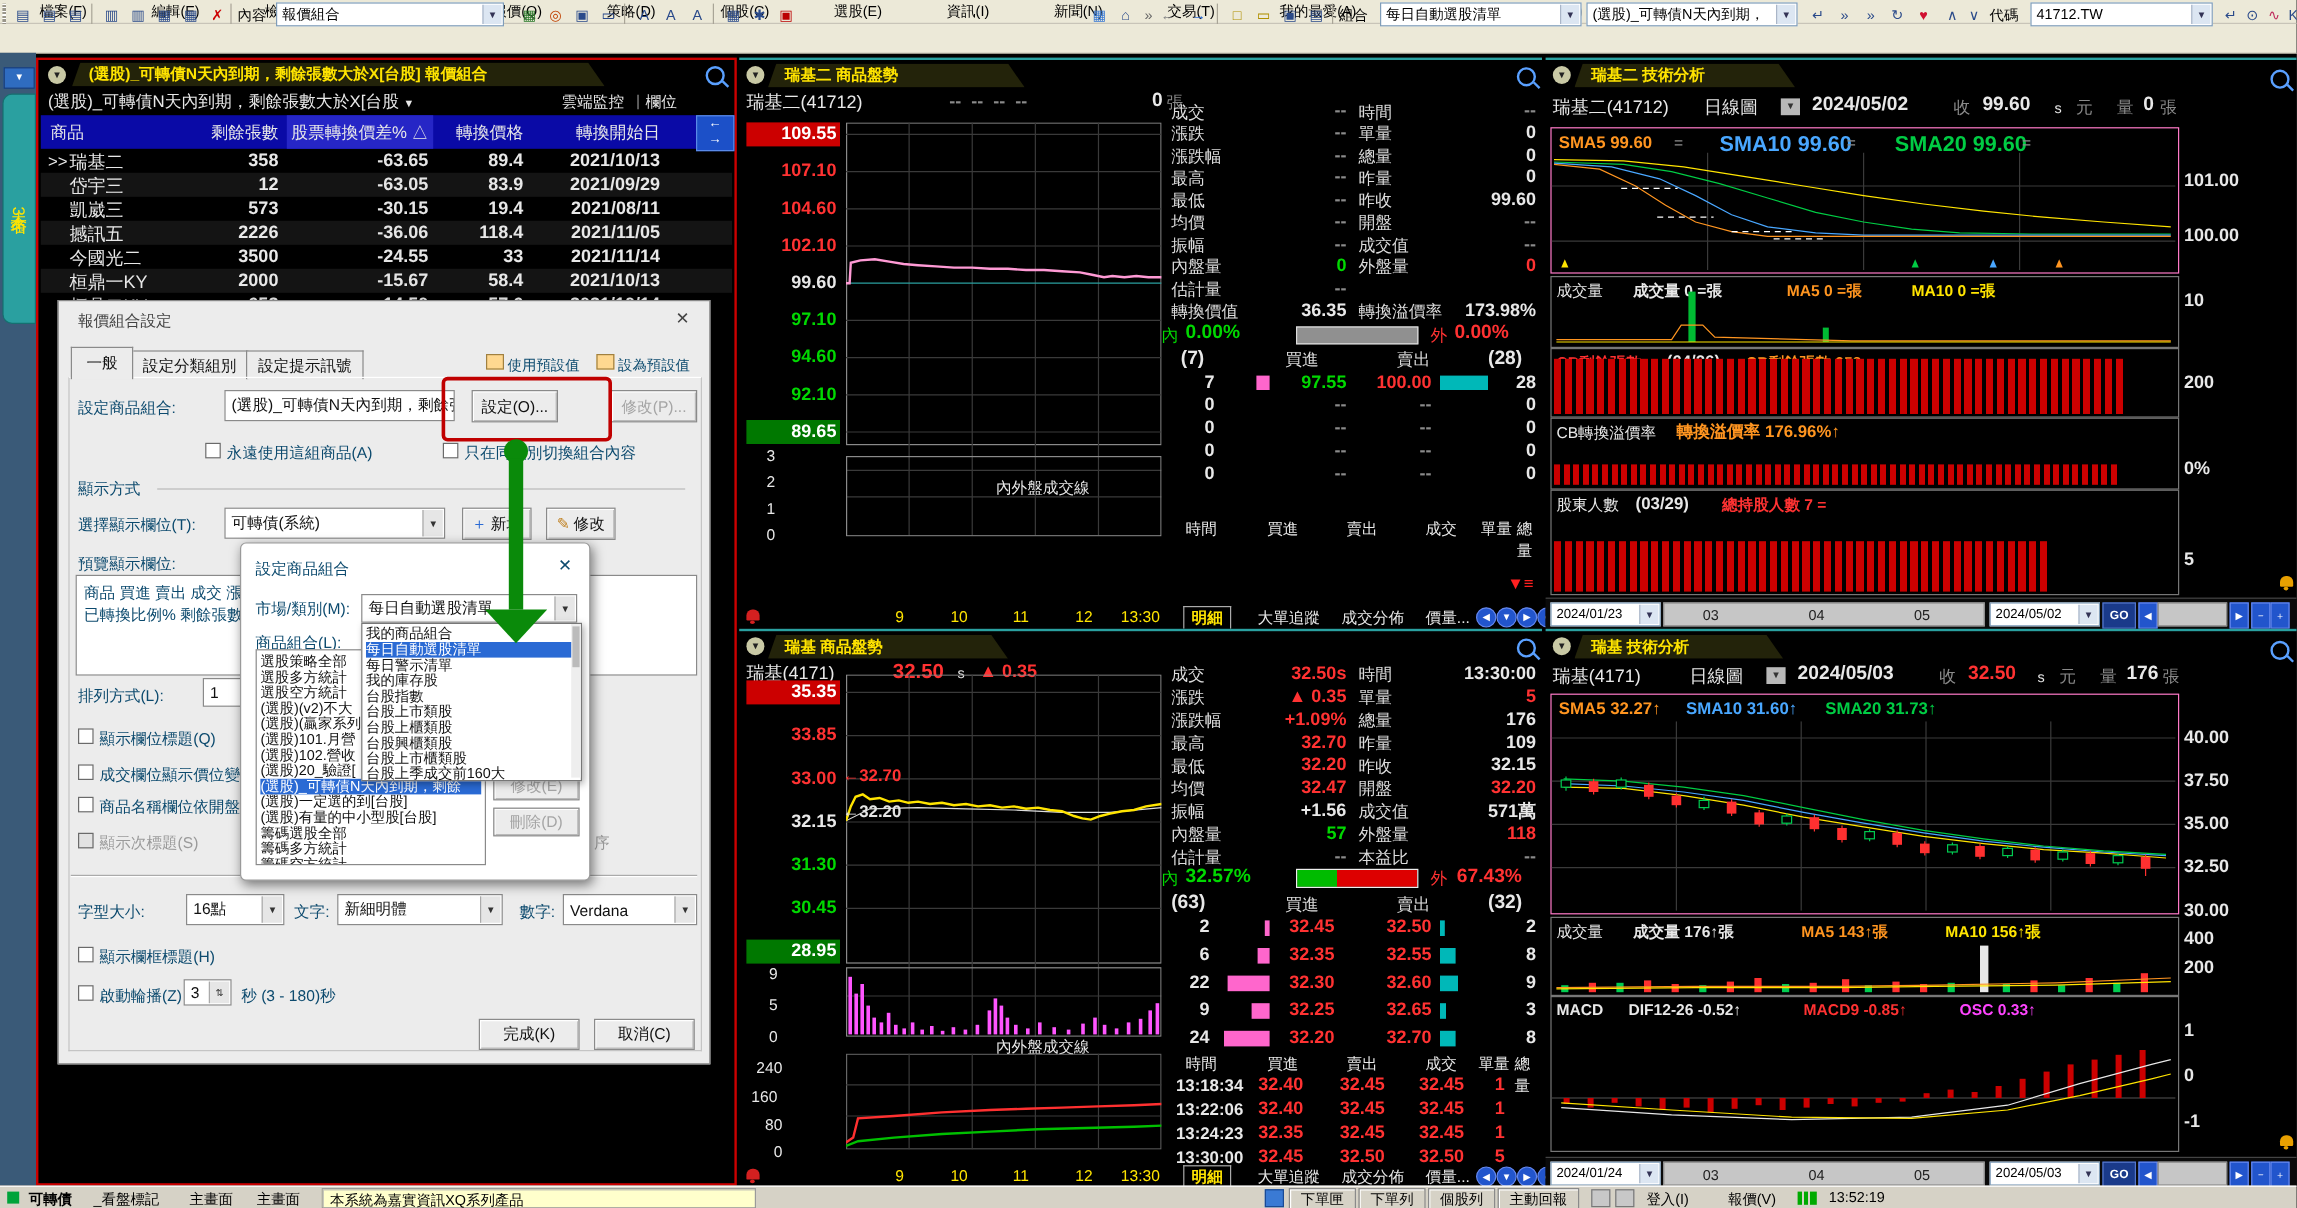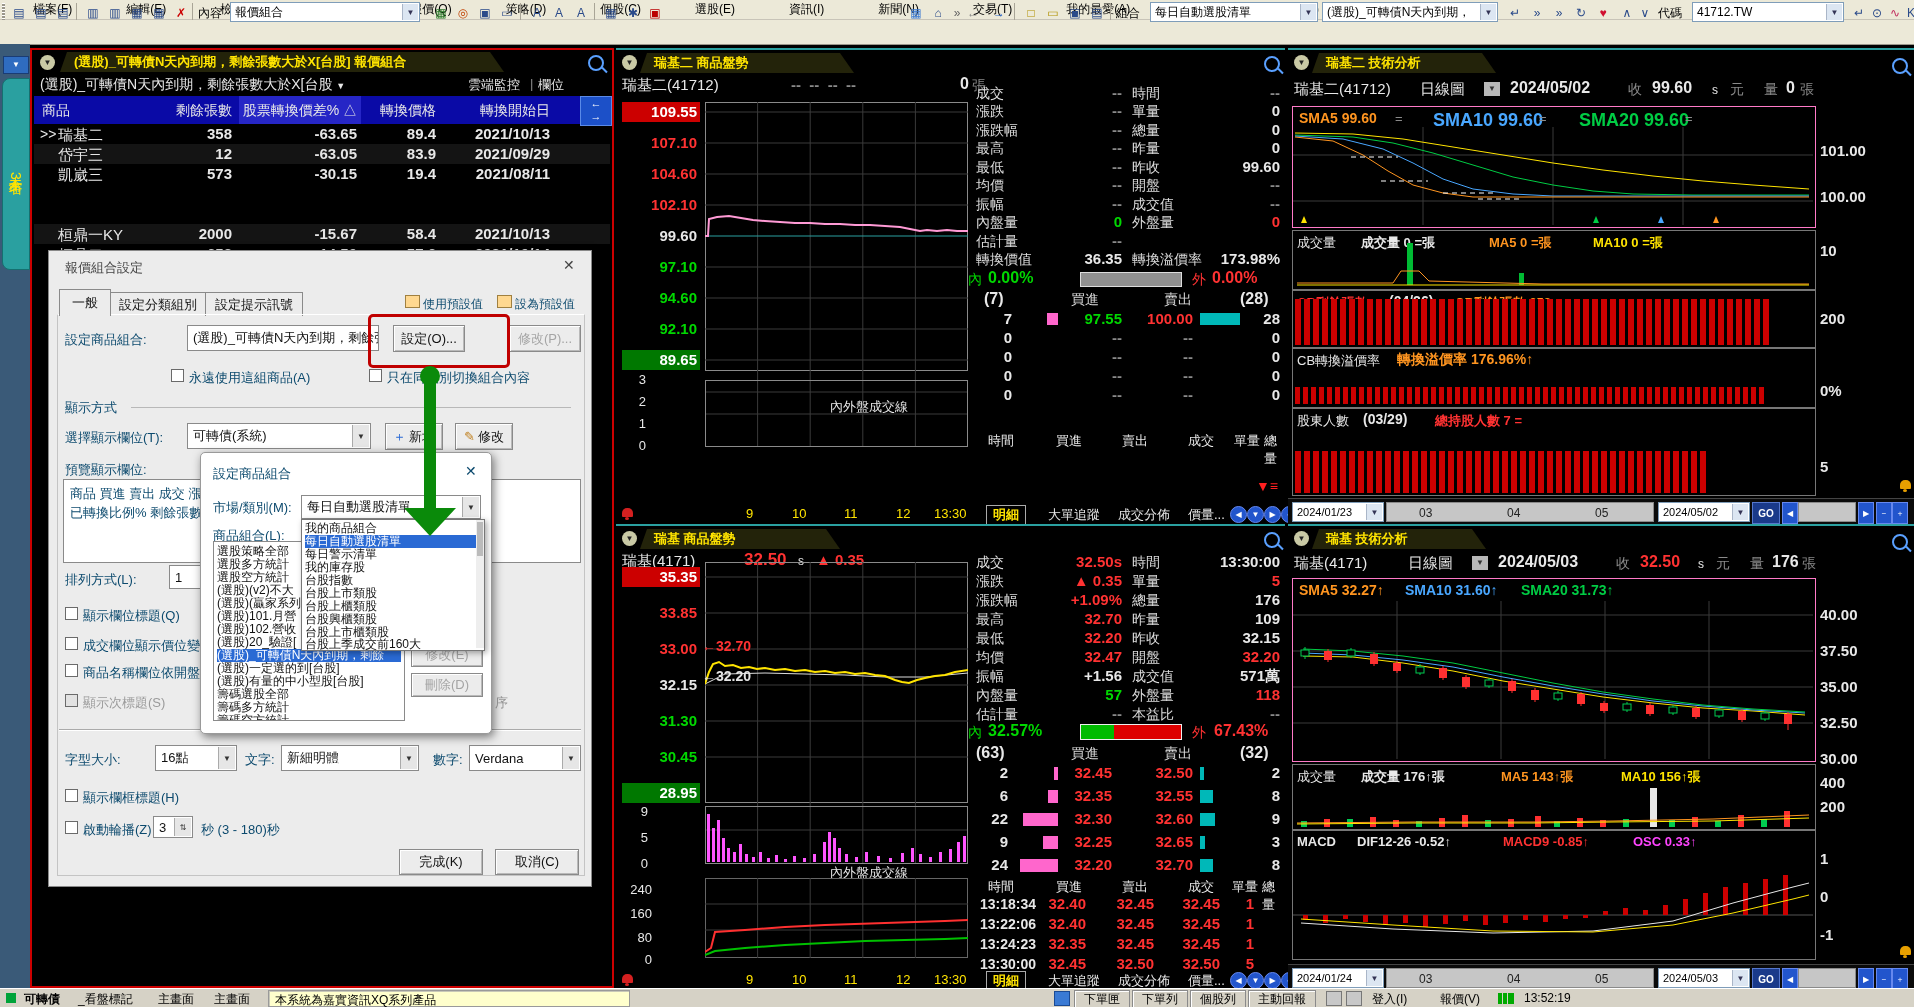--- a/index.html
+++ b/index.html
@@ -196,21 +196,35 @@
     </div>
 
     <div class="ab" style="left:2px;top:114px;width:576px;height:20px">
       <span class="ab w" style="left:24px;top:2px;font-size:15px">凱崴三</span>
       <span class="ab w val" style="left:110px;top:1px;width:88px">573</span>
       <span class="ab cy val" style="left:205px;top:1px;width:118px">-30.15</span>
       <span class="ab w val" style="left:330px;top:1px;width:72px">19.4</span>
       <span class="ab w val" style="left:412px;top:1px;width:104px">2021/08/11</span>
     </div>
 
-
+    <div class="ab" style="left:2px;top:134px;width:576px;height:20px;background:#141414">
+      <span class="ab w" style="left:24px;top:2px;font-size:15px">撼訊五</span>
+      <span class="ab w val" style="left:110px;top:1px;width:88px">2226</span>
+      <span class="ab cy val" style="left:205px;top:1px;width:118px">-36.06</span>
+      <span class="ab w val" style="left:330px;top:1px;width:72px">118.4</span>
+      <span class="ab w val" style="left:412px;top:1px;width:104px">2021/11/05</span>
+    </div>
+
+    <div class="ab" style="left:2px;top:154px;width:576px;height:20px">
+      <span class="ab w" style="left:24px;top:2px;font-size:15px">今國光二</span>
+      <span class="ab w val" style="left:110px;top:1px;width:88px">3500</span>
+      <span class="ab cy val" style="left:205px;top:1px;width:118px">-24.55</span>
+      <span class="ab w val" style="left:330px;top:1px;width:72px">33</span>
+      <span class="ab w val" style="left:412px;top:1px;width:104px">2021/11/14</span>
+    </div>
 
     <div class="ab" style="left:2px;top:174px;width:576px;height:20px;background:#141414">
       <span class="ab w" style="left:24px;top:2px;font-size:15px">桓鼎一KY</span>
       <span class="ab w val" style="left:110px;top:1px;width:88px">2000</span>
       <span class="ab cy val" style="left:205px;top:1px;width:118px">-15.67</span>
       <span class="ab w val" style="left:330px;top:1px;width:72px">58.4</span>
       <span class="ab w val" style="left:412px;top:1px;width:104px">2021/10/13</span>
     </div>
 
     <div class="ab" style="left:2px;top:194px;width:576px;height:20px">
@@ -385,21 +399,21 @@
     <div class="pr prbox rd" style="left:6px;top:113px">33.00</div>
     <div class="pr prbox w" style="left:6px;top:149px">32.15</div>
     <div class="pr prbox gn" style="left:6px;top:185px">31.30</div>
     <div class="pr prbox gn" style="left:6px;top:221px">30.45</div>
     <div class="pr prbox" style="left:6px;top:257px;background:#007800;color:#fff">28.95</div>
     <span class="ab w" style="left:12px;top:278px;width:20px;text-align:right;font-size:13px">9</span>
     <span class="ab w" style="left:12px;top:304px;width:20px;text-align:right;font-size:13px">5</span>
     <span class="ab w" style="left:12px;top:330px;width:20px;text-align:right;font-size:13px">0</span>
     <span class="ab w" style="left:214px;top:338px;font-size:13px">內外盤成交線</span>
     <span class="ab w" style="left:6px;top:356px;width:30px;text-align:right;font-size:13px">240</span>
-    <span class="ab w" style="left:6px;top:380px;width:30px;text-align:right;font-size:13px">160</span>
+    <span class="ab w" style="left:6px;top:380px;width:30px;text-align:center;font-size:13px">160</span>
     <span class="ab w" style="left:6px;top:404px;width:30px;text-align:right;font-size:13px">80</span>
     <span class="ab w" style="left:6px;top:426px;width:30px;text-align:right;font-size:13px">0</span>
 
     <svg style="left:89px;top:36px" width="263" height="302">
       <rect x="0.5" y="0.5" width="262" height="240" fill="none" stroke="#8a8a8a"></rect>
       <g stroke="#3a3a3a">
         <line x1="52.6" y1="0" x2="52.6" y2="302"></line>
           <line x1="105.2" y1="0" x2="105.2" y2="302"></line>
         <line x1="157.8" y1="0" x2="157.8" y2="302"></line>
           <line x1="210.4" y1="0" x2="210.4" y2="302"></line>

